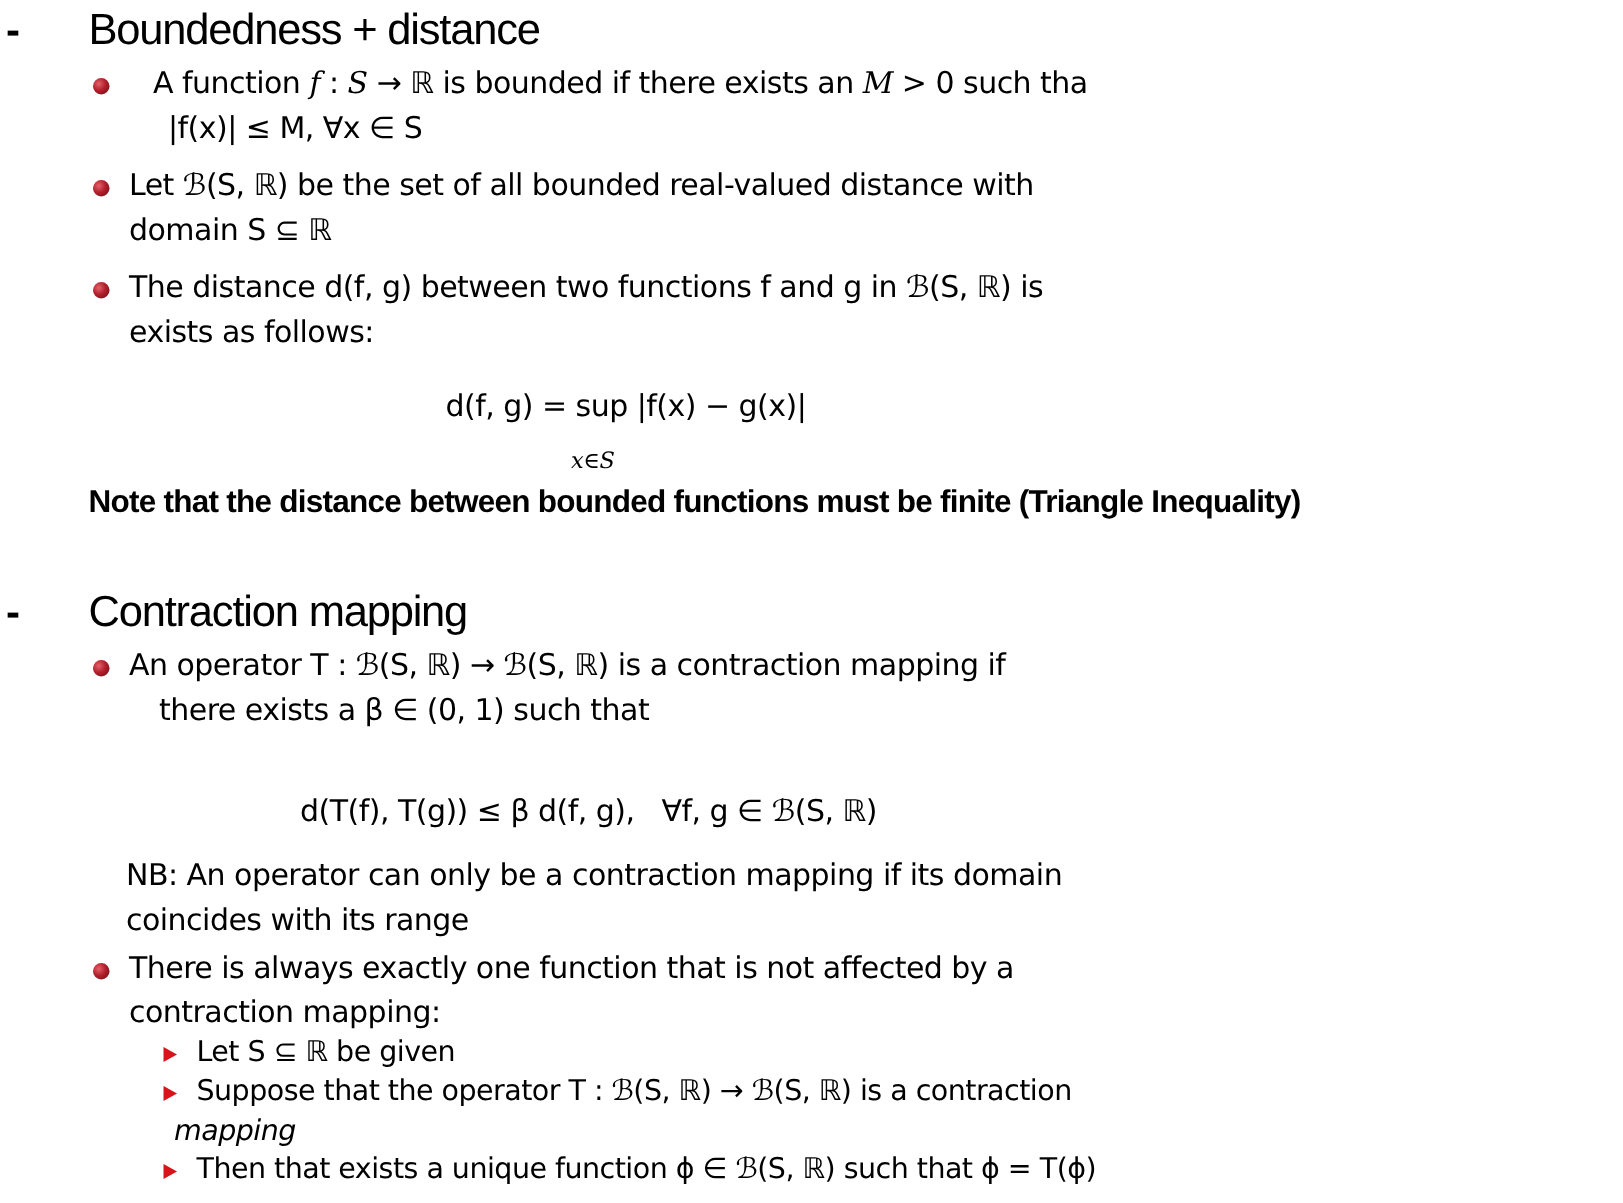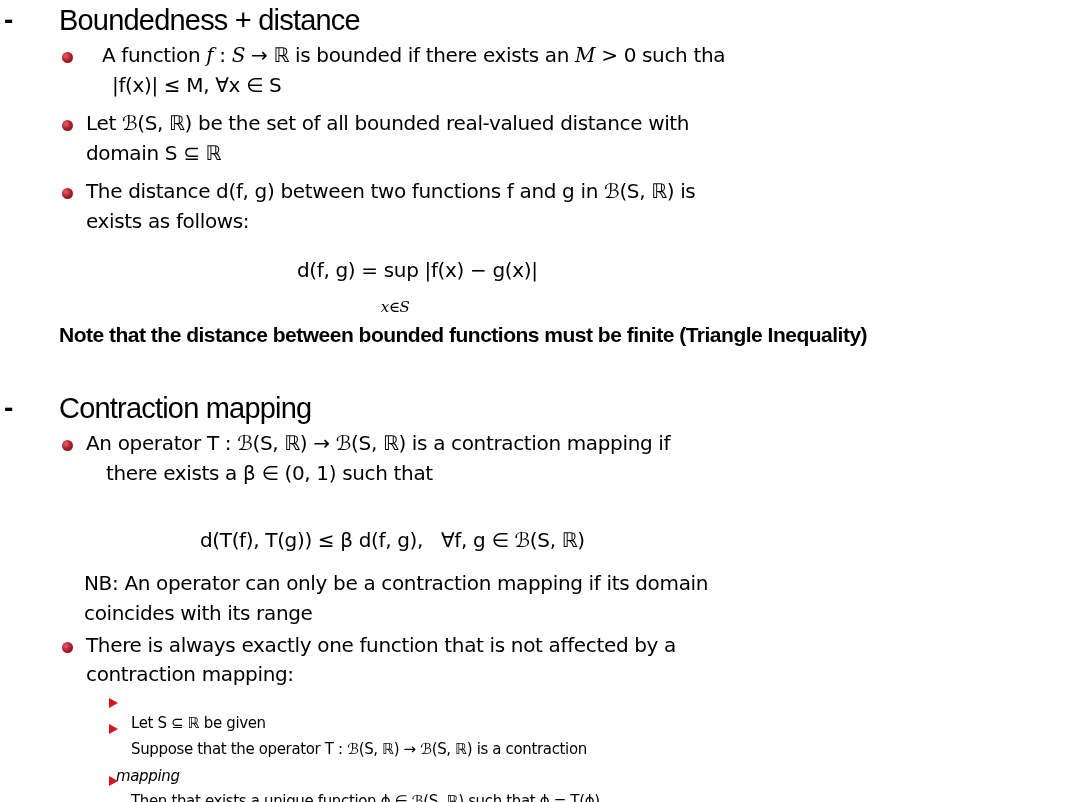--- a/index.html
+++ b/index.html
@@ -2,21 +2,21 @@
 <html><head>
 <meta charset="utf-8">
 <style>
   html, body { margin: 0; padding: 0; background: #ffffff; }
   body { width: 1082px; height: 802px; position: relative; overflow: hidden; color: #000; font-family: "DejaVu Sans", sans-serif; }
   .abs { position: absolute; white-space: nowrap; }
   .dash { font-family: "Liberation Sans", sans-serif; font-weight: bold; font-size: 28px; }
   .heading { font-family: "Liberation Sans", sans-serif; font-weight: normal; font-size: 29px; letter-spacing: -0.8px; }
   .note { font-family: Liberation Sans, sans-serif; font-weight: bold; font-size: 21px; letter-spacing: -0.5px; }
   .txt { font-family: "DejaVu Sans", sans-serif; font-size: 20px; letter-spacing: -0.35px; }
-  .sm { font-size: 15px; margin-top: 24px; }
+  .sm { font-size: 19px; }
   .mi { font-family: "DejaVu Serif", serif; font-style: italic; }
   .bb { font-family: "DejaVu Sans", sans-serif; font-weight: normal; }
   .bullet { position: absolute; width: 11px; height: 11px; border-radius: 50%;
             background: radial-gradient(circle at 35% 35%, #e5616a 0%, #b0202c 45%, #6c0a12 100%); }
   .tri { position: absolute; width: 0; height: 0; border-top: 5px solid transparent; border-bottom: 5px solid transparent; border-left: 9px solid #d7141c; }
   .sub { font-size: 15px; }
 </style>
 </head>
 <body>
 

